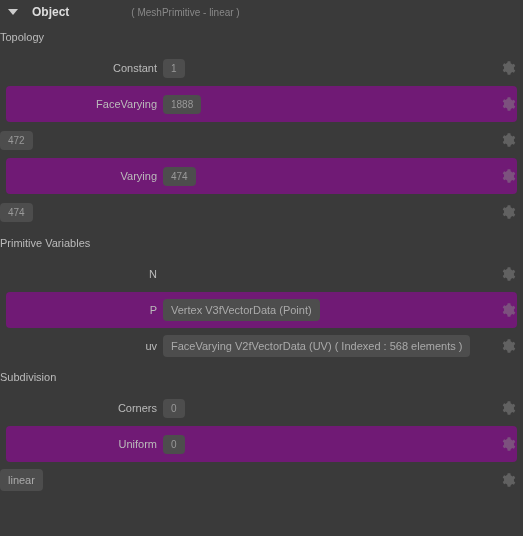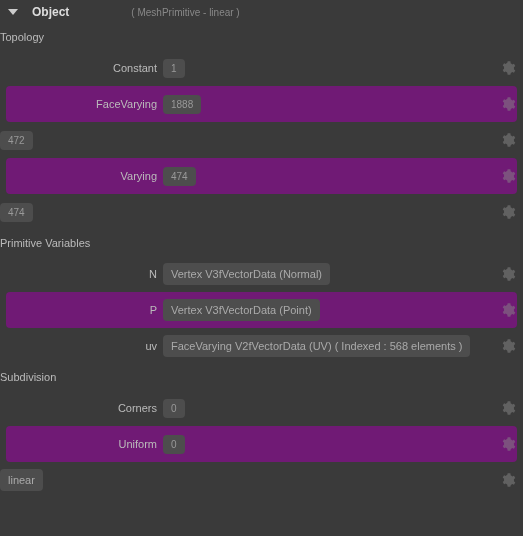--- a/index.html
+++ b/index.html
@@ -142,21 +142,20 @@
       <svg viewBox="0 0 24 24" fill="#888">
         <path d="M12 8a4 4 0 100 8 4 4 0 000-8zm8.94 4a7 7 0 00-.12-1.3l2.1-1.63-2-3.46-2.47 1a7 7 0 00-2.25-1.3L15.5 2h-4l-.7 2.6a7 7 0 00-2.25 1.3l-2.47-1-2 3.46 2.1 1.63A7 7 0 006.06 12a7 7 0 00.12 1.3l-2.1 1.63 2 3.46 2.47-1a7 7 0 002.25 1.3L11.5 22h4l.7-2.6a7 7 0 002.25-1.3l2.47 1 2-3.46-2.1-1.63c.08-.43.12-.86.12-1.3z"></path>
       </svg>
     </div>
 </div>
 
 <div class="section-title">Primitive Variables</div>
 
 <div class="row">
   <div class="label">N</div>
-  <div class="value-wide">Vertex V3fVectorData (Normal)</div>
   <div class="gear">
       <svg viewBox="0 0 24 24" fill="#888">
         <path d="M12 8a4 4 0 100 8 4 4 0 000-8zm8.94 4a7 7 0 00-.12-1.3l2.1-1.63-2-3.46-2.47 1a7 7 0 00-2.25-1.3L15.5 2h-4l-.7 2.6a7 7 0 00-2.25 1.3l-2.47-1-2 3.46 2.1 1.63A7 7 0 006.06 12a7 7 0 00.12 1.3l-2.1 1.63 2 3.46 2.47-1a7 7 0 002.25 1.3L11.5 22h4l.7-2.6a7 7 0 002.25-1.3l2.47 1 2-3.46-2.1-1.63c.08-.43.12-.86.12-1.3z"></path>
       </svg>
     </div>
 </div>
 
 <div class="row alt">
   <div class="label">P</div>
   <div class="value-wide">Vertex V3fVectorData (Point)</div>

